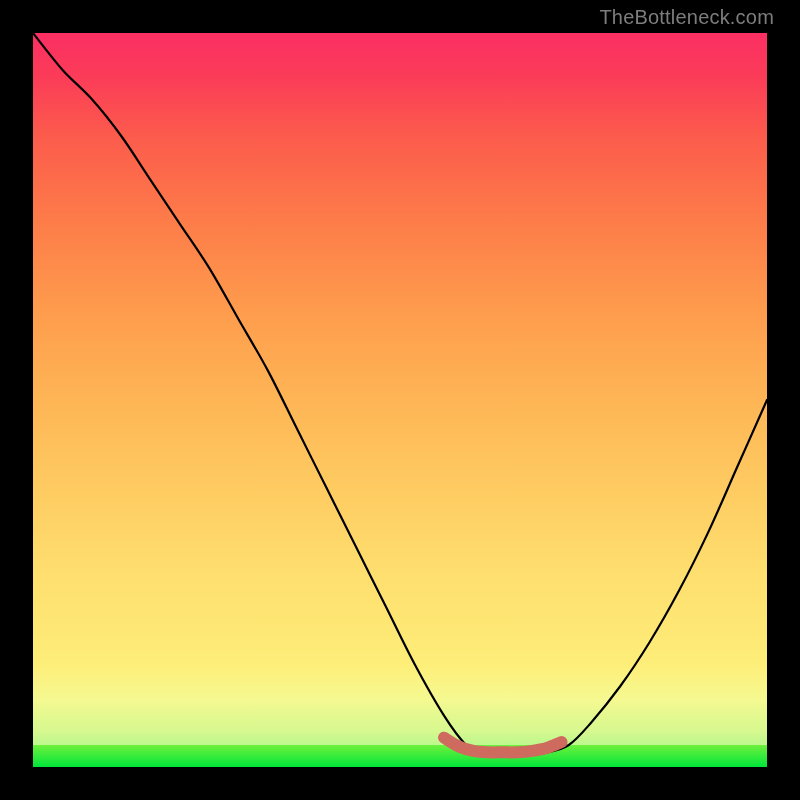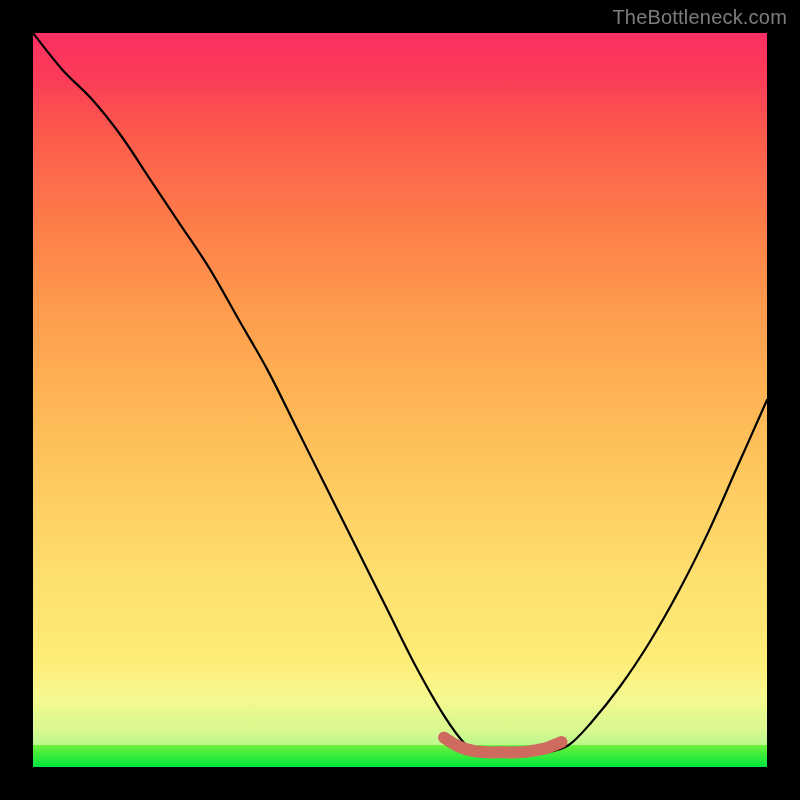--- a/index.html
+++ b/index.html
@@ -74,21 +74,21 @@
   .bottleneck-stroke {
     position: absolute;
     left: 0;
     top: 0;
     width: 734px;
     height: 734px;
   }
   .watermark {
     position: absolute;
     top: 6px;
-    right: 13px;
+    right: 26px;
     color: #7d7d7d;
     font-size: 20px;
     letter-spacing: 0.2px;
     font-weight: 500;
     text-align: right;
   }
 </style>
 </head>
 <body>
 

